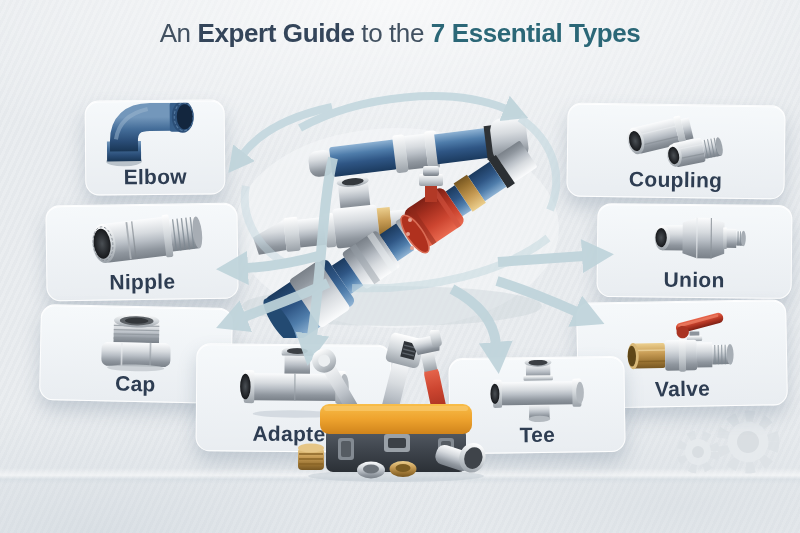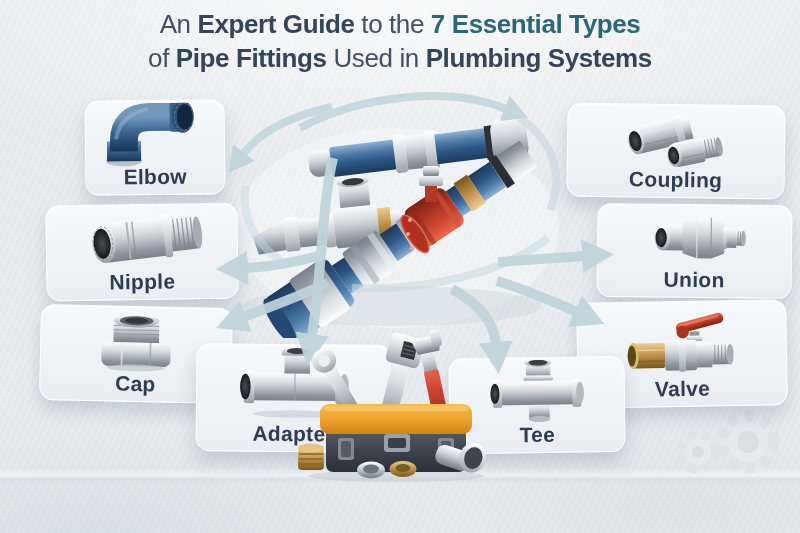--- a/index.html
+++ b/index.html
@@ -8,21 +8,21 @@
     font-family:"Liberation Sans",sans-serif;
     background-color:#e9ecef;
     background-image:
       radial-gradient(120% 60% at 50% 0%, rgba(255,255,255,.7), rgba(255,255,255,0) 55%),
       radial-gradient(80% 40% at 12% 100%, rgba(188,199,208,.35), rgba(188,199,208,0) 60%),
       radial-gradient(70% 35% at 85% 95%, rgba(198,207,214,.32), rgba(198,207,214,0) 60%),
       repeating-linear-gradient(115deg, rgba(255,255,255,.05) 0 3px, rgba(160,172,182,.05) 3px 6px);
   }
   .crease{position:absolute;left:0;top:468px;width:800px;height:16px;z-index:1;
     background:linear-gradient(180deg, rgba(255,255,255,0), rgba(255,255,255,.55) 45%, rgba(200,210,218,.28) 70%, rgba(255,255,255,0));}
-  .title{position:absolute;top:7px;left:0;right:0;text-align:center;z-index:9;
+  .title{position:absolute;top:16px;left:0;right:0;text-align:center;z-index:9;
     font-size:26px;line-height:34px;letter-spacing:-0.4px;}
   .t-reg{font-weight:400;color:#425161;}
   .t-bold{font-weight:700;color:#34455a;}
   .t-accent{font-weight:700;color:#2b6777;}
   .card{position:absolute;border-radius:14px;z-index:4;
     background:linear-gradient(180deg,#f6f9fb,#e9edf1);
     border:1px solid rgba(255,255,255,.85);
     box-shadow:0 10px 18px rgba(110,130,148,.30), inset 0 1px 0 rgba(255,255,255,.9);}
   .card svg{position:absolute;left:50%;transform:translateX(-50%);}
   .lbl{position:absolute;left:0;right:0;bottom:5px;text-align:center;
@@ -401,16 +401,15 @@
       <g transform="rotate(18 158 126)">
         <rect x="140" y="118" width="36" height="20" rx="8" fill="url(#gSilver)"></rect>
         <ellipse cx="176" cy="122" rx="13" ry="15" fill="url(#gSilverL)"></ellipse>
         <ellipse cx="177" cy="122" rx="9" ry="11" fill="#3f444a"></ellipse>
       </g>
     </g>
   </svg>
 
   <div class="title">
     <div><span class="t-reg">An </span><span class="t-bold">Expert Guide</span><span class="t-reg"> to the </span><span class="t-accent">7 Essential Types</span></div>
-    <div><span class="t-reg">of </span><span class="t-bold">Pipe Fittings</span><span class="t-reg"> Used in </span><span class="t-bold">Plumbing Systems</span></div>
   </div>
 
 </div>
 
 </body></html>

